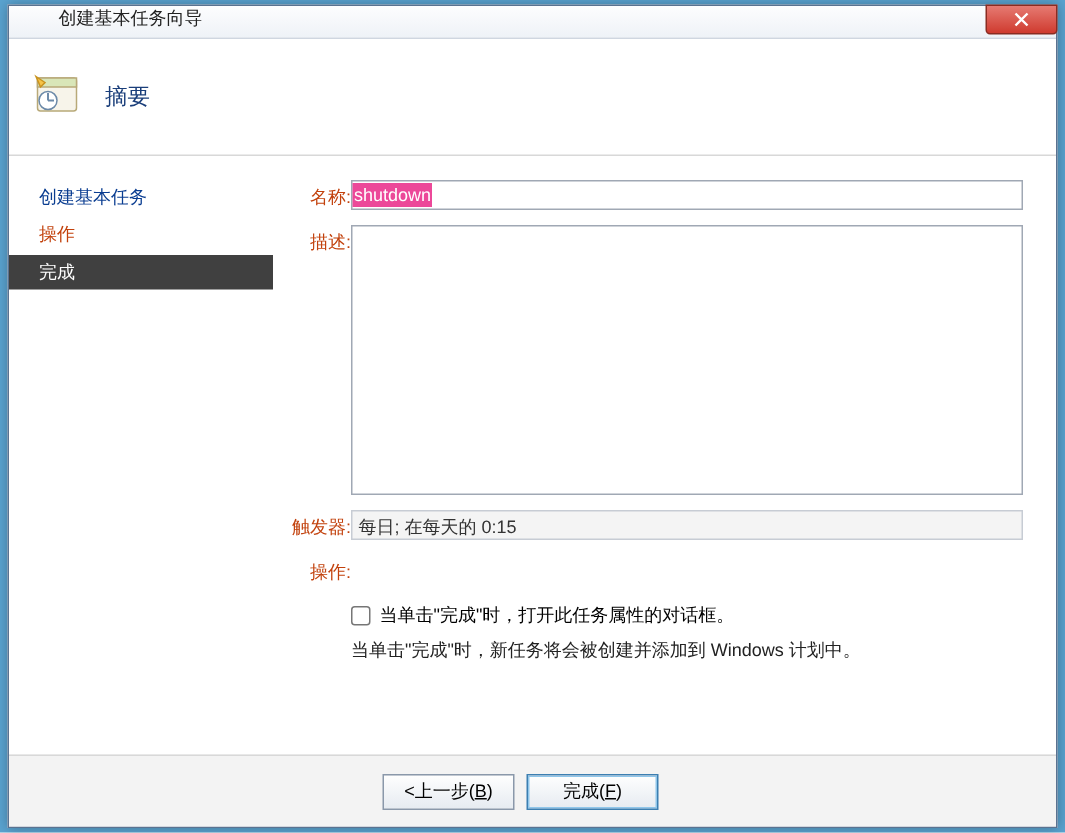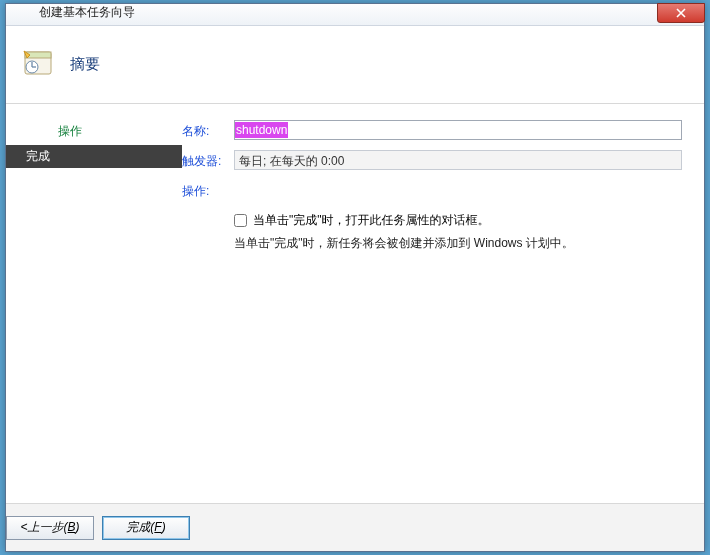--- a/index.html
+++ b/index.html
@@ -70,55 +70,55 @@
     width: 176px;
     padding: 16px 0 0 14px;
   }
   .side-item {
     padding: 3px 6px;
     color: #0a3d91;
     cursor: default;
     margin-bottom: 2px;
   }
   .side-sub { padding-left: 28px; }
-  .side-plain { color: #15803d; margin-left: 32px; }
+  .side-plain { color: #c2410c; }
   .side-selected {
     background: #404040;
     color: #fff;
     margin-left: -14px;
     padding-left: 20px;
   }
 
   .main {
     flex: 1;
     padding: 16px 22px 0 0;
     position: relative;
   }
   .form-row {
     display: flex;
     align-items: flex-start;
     margin-bottom: 10px;
   }
   .form-label {
     width: 52px;
-    text-align: left;
+    text-align: right;
     padding-top: 3px;
-    color: #1d4ed8;
+    color: #c2410c;
   }
   .name-value-wrap {
     flex: 1;
     height: 20px;
     border: 1px solid #a0a8b4;
     background: #fff;
     display: flex;
     align-items: center;
     padding: 0;
   }
   .name-value-wrap .sel {
-    background: #d946ef;
+    background: #ec4899;
     color: #fff;
     padding: 1px 1px;
   }
   .textarea {
     flex: 1;
     height: 180px;
     border: 1px solid #a0a8b4;
     background: #fff;
     resize: none;
     font: inherit;
@@ -148,26 +148,25 @@
     margin: 6px 0 0 52px;
     color: #222;
   }
 
   .footer {
     position: absolute;
     left: 0; right: 0; bottom: 0;
     height: 48px;
     border-top: 1px solid #d8d8d8;
     display: flex;
-    justify-content: flex-start;
+    justify-content: center;
     align-items: center;
     gap: 8px;
     padding-right: 16px;
     background: #f3f3f3;
-    font-style: italic;
   }
   .btn {
     min-width: 88px;
     height: 24px;
     border: 1px solid #8a98aa;
     background: linear-gradient(#fefefe, #e6ebf1);
     font: inherit;
     padding: 0 10px;
     cursor: default;
   }
@@ -201,38 +200,43 @@
         <line x1="10" y1="20" x2="14" y2="20" stroke="#6b89a8" stroke-width="1.3"></line>
         <path d="M2 4 L8 8 L5 11 Z" fill="#f6c347" stroke="#c99320"></path>
       </svg>
     </span>
     <span class="header-title">摘要</span>
   </div>
 
   <div class="body">
 
     <div class="sidebar">
+      <div class="side-item">创建基本任务</div>
       <div class="side-item side-plain">操作</div>
       <div class="side-item side-selected">完成</div>
     </div>
 
     <div class="main">
 
       <div class="form-row">
         <div class="form-label">名称:</div>
         <div class="name-value-wrap">
           <span class="sel">shutdown</span>
         </div>
       </div>
 
+      <div class="form-row">
+        <div class="form-label">描述:</div>
+        <textarea class="textarea" style=""></textarea>
+      </div>
 
       <div class="summary-block">
         <div class="form-row">
           <div class="form-label">触发器:</div>
-          <div class="readonly-field">每日; 在每天的 0:00</div>
+          <div class="readonly-field">每日; 在每天的 0:15</div>
         </div>
         <div class="form-row">
           <div class="form-label">操作:</div>
         </div>
       </div>
 
       <div class="check-row">
         <input type="checkbox" style="">
         <span>当单击"完成"时，打开此任务属性的对话框。</span>
       </div>

